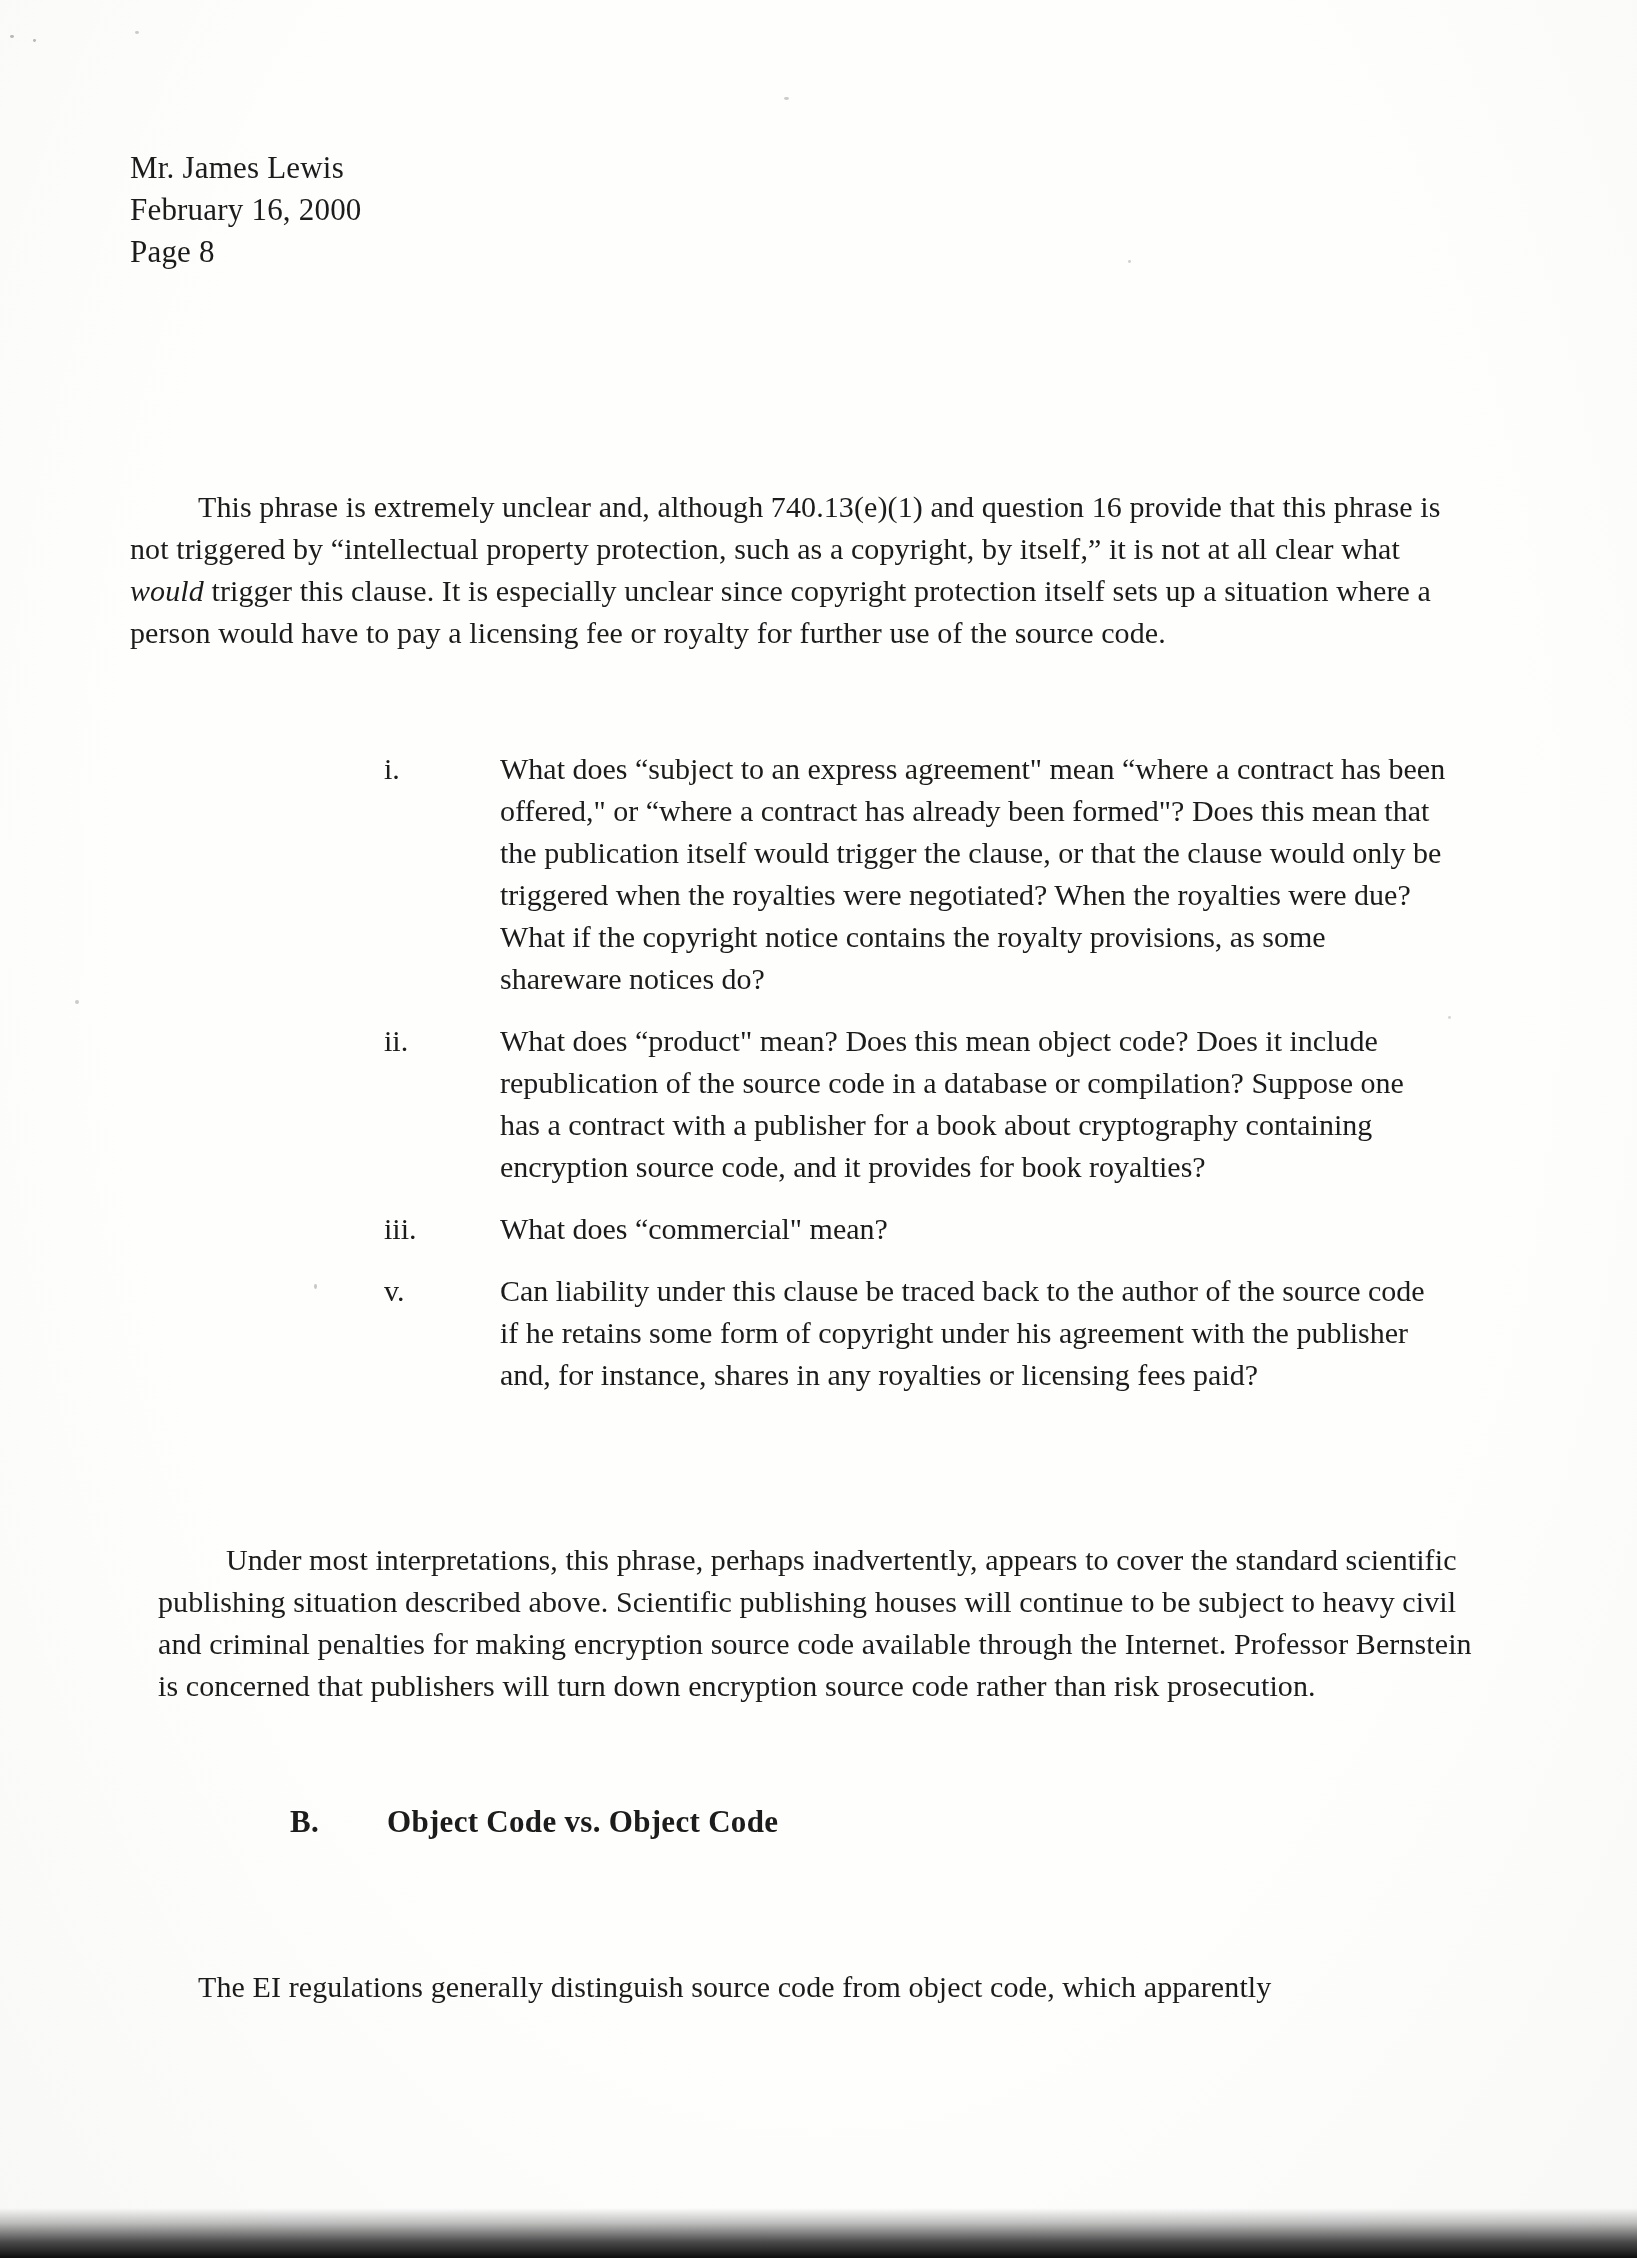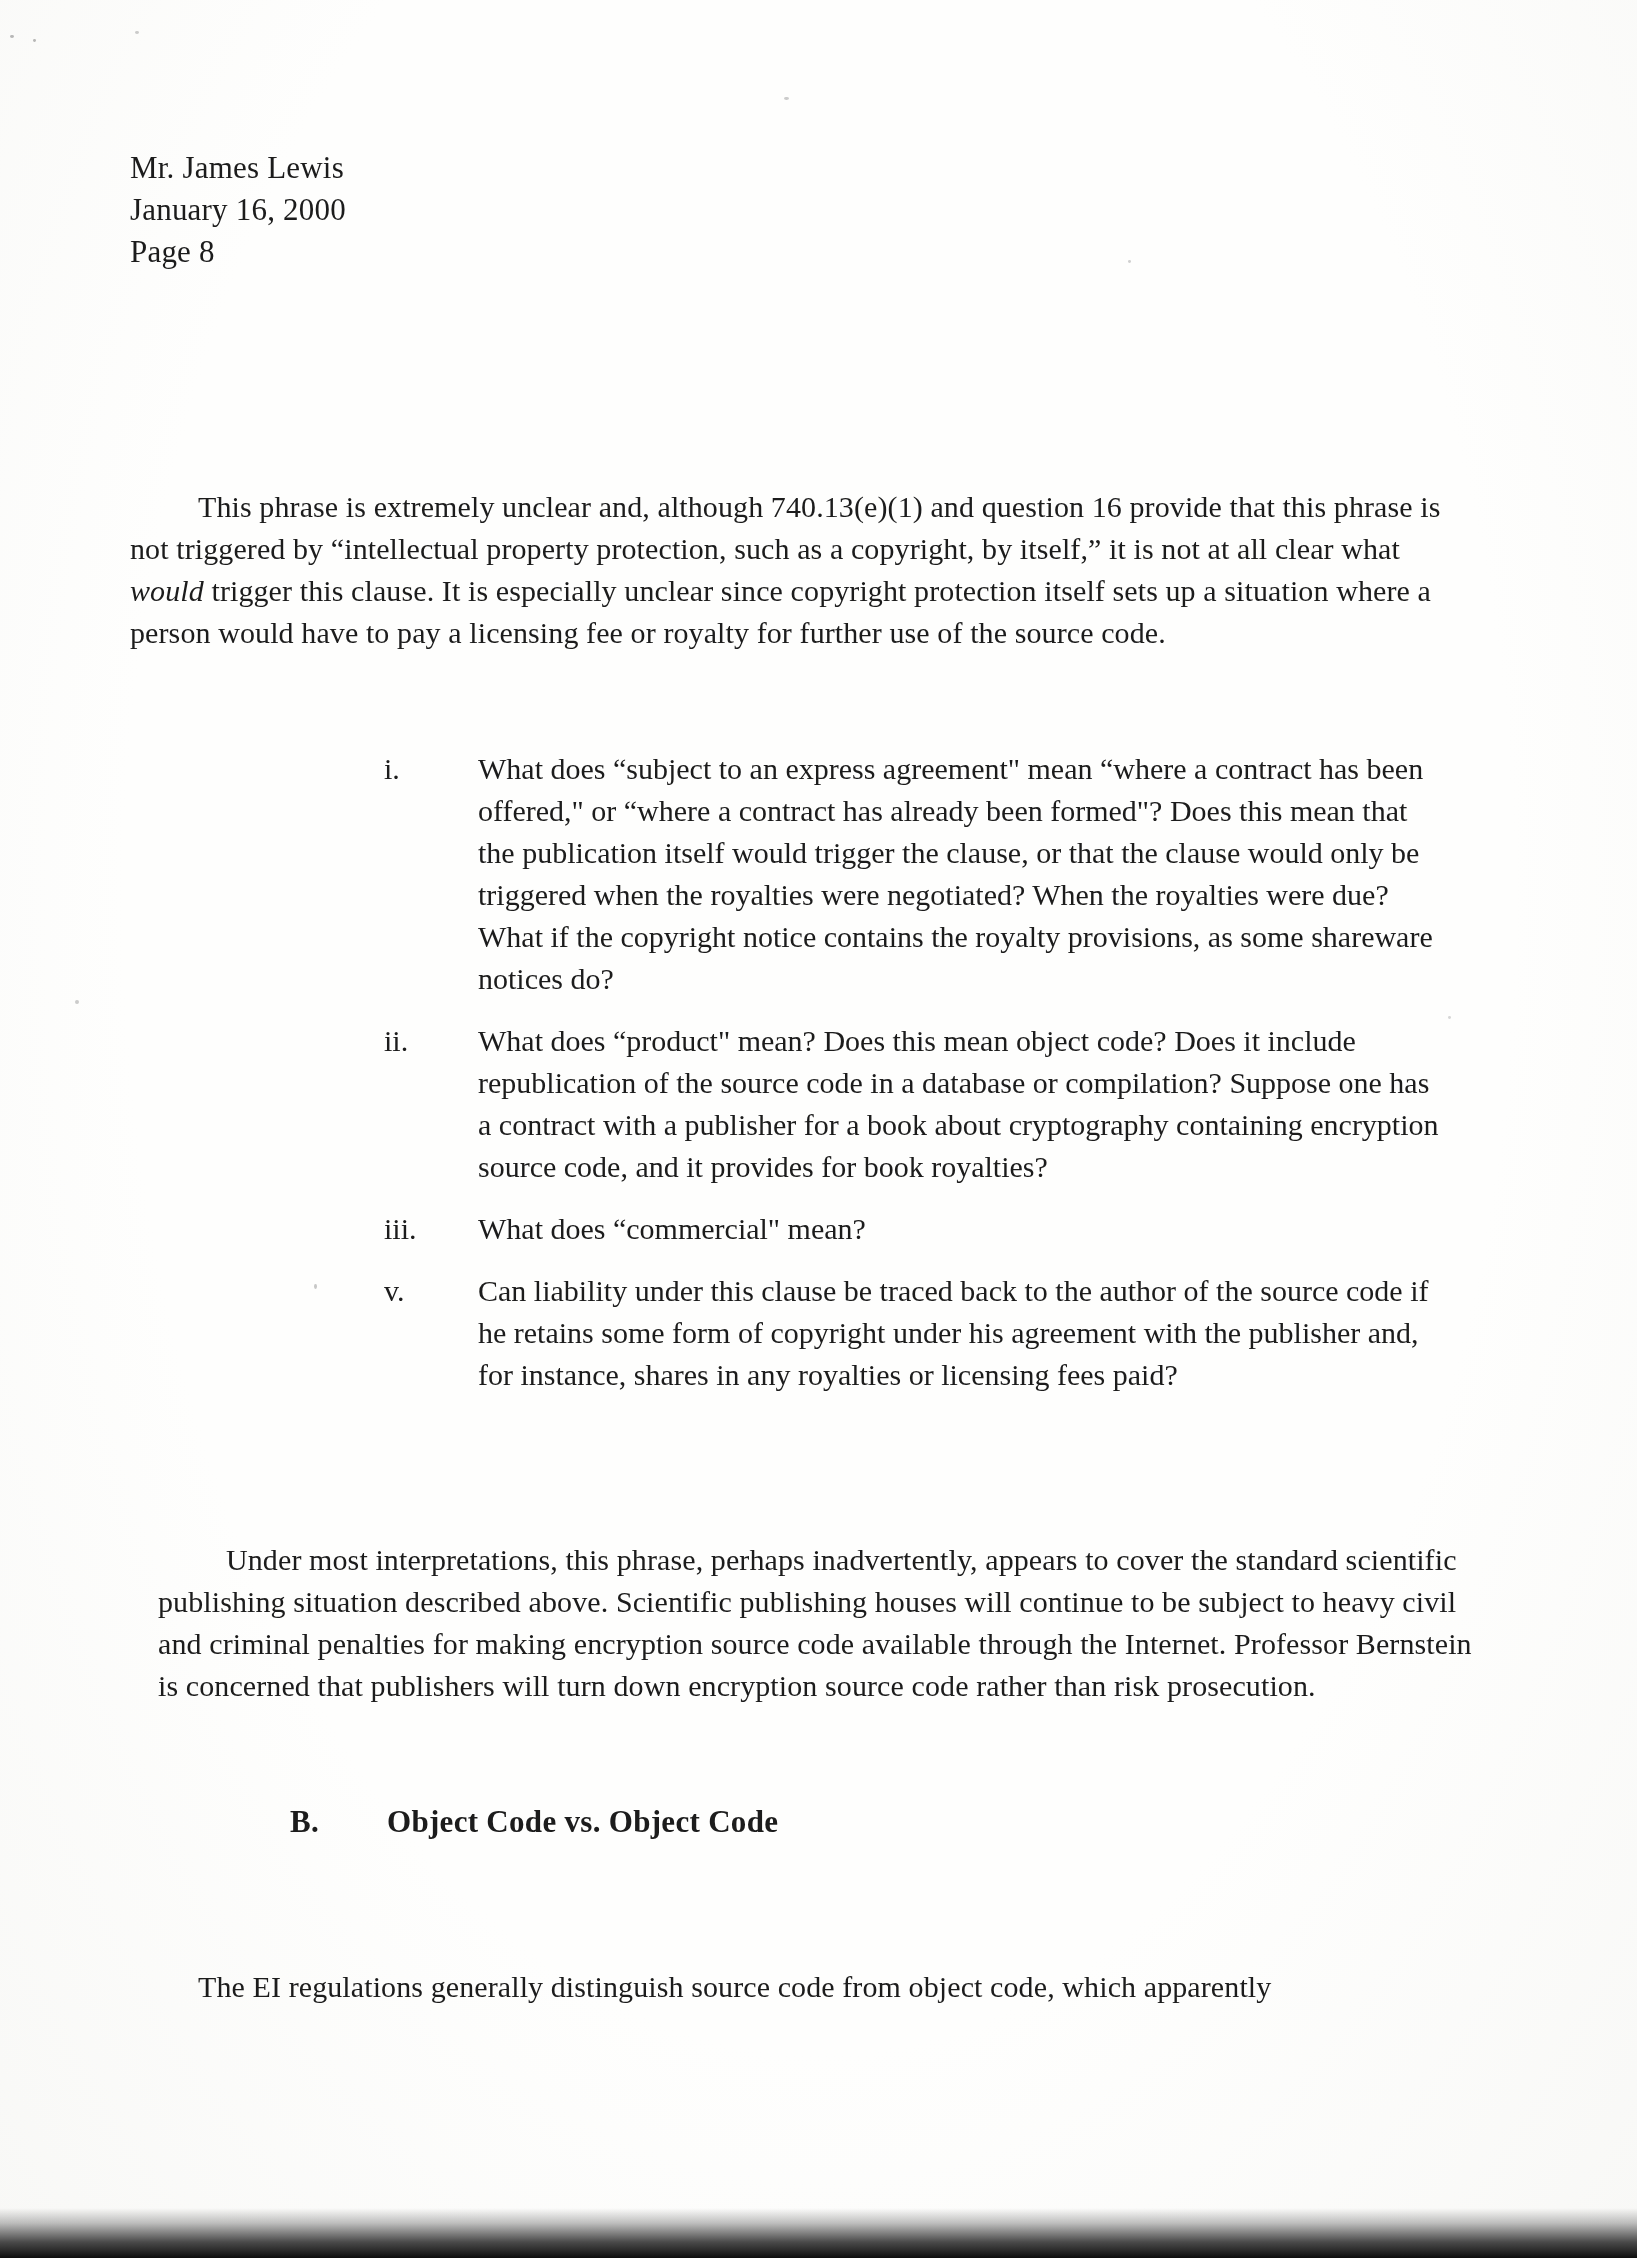--- a/index.html
+++ b/index.html
@@ -42,20 +42,21 @@
   .list-item {
     display: flex;
     margin-bottom: 20px;
   }
   .list-item .marker {
     flex: 0 0 94px;
   }
   .list-item .text {
     flex: 1 1 auto;
     max-width: 966px;
+    margin-left: 22px;
   }
   .section-heading {
     left: 290px; top: 1804px;
     display: flex;
     font-size: 31px;
     font-weight: bold;
     letter-spacing: 0.3px;
   }
   .section-heading .sec-num { width: 97px; }
   .italic { font-style: italic; }
@@ -84,21 +85,21 @@
   .s7 { left: 314px; top: 1284px; width: 2.9px; height: 4.8px; opacity: .55; }
   .s8 { left: 1448px;top: 1016px; width: 2.9px; height: 2.9px; opacity: .4; }
 </style>
 </head>
 <body>
 
 <div class="page">
 
   <div class="block header-block">
     <div>Mr. James Lewis</div>
-    <div>January 16, 2000</div>
+    <div>February 16, 2000</div>
     <div>Page 8</div>
   </div>
 
 
   <div class="block para p2 indent"><span>This phrase is extremely unclear and, although 740.13(e)(1) and question 16 provide that this phrase is not triggered by “intellectual property protection, such as a copyright, by itself,” it is not at all clear what </span><span class="italic">would</span><span> trigger this clause.  It is especially unclear since copyright protection itself sets up a situation where a person would have to pay a licensing fee or royalty for further use of the source code.</span></div>
 
   <div class="block roman-list">
     <div class="list-item">
       <div class="marker">i.</div>
       <div class="text">What does “subject to an express agreement" mean “where a contract has been offered," or “where a contract has already been formed"?   Does this mean that the publication itself would trigger the clause, or that the clause would only be triggered when the royalties were negotiated?  When the royalties were due?  What if the copyright notice contains the royalty provisions, as some shareware notices do?</div>

